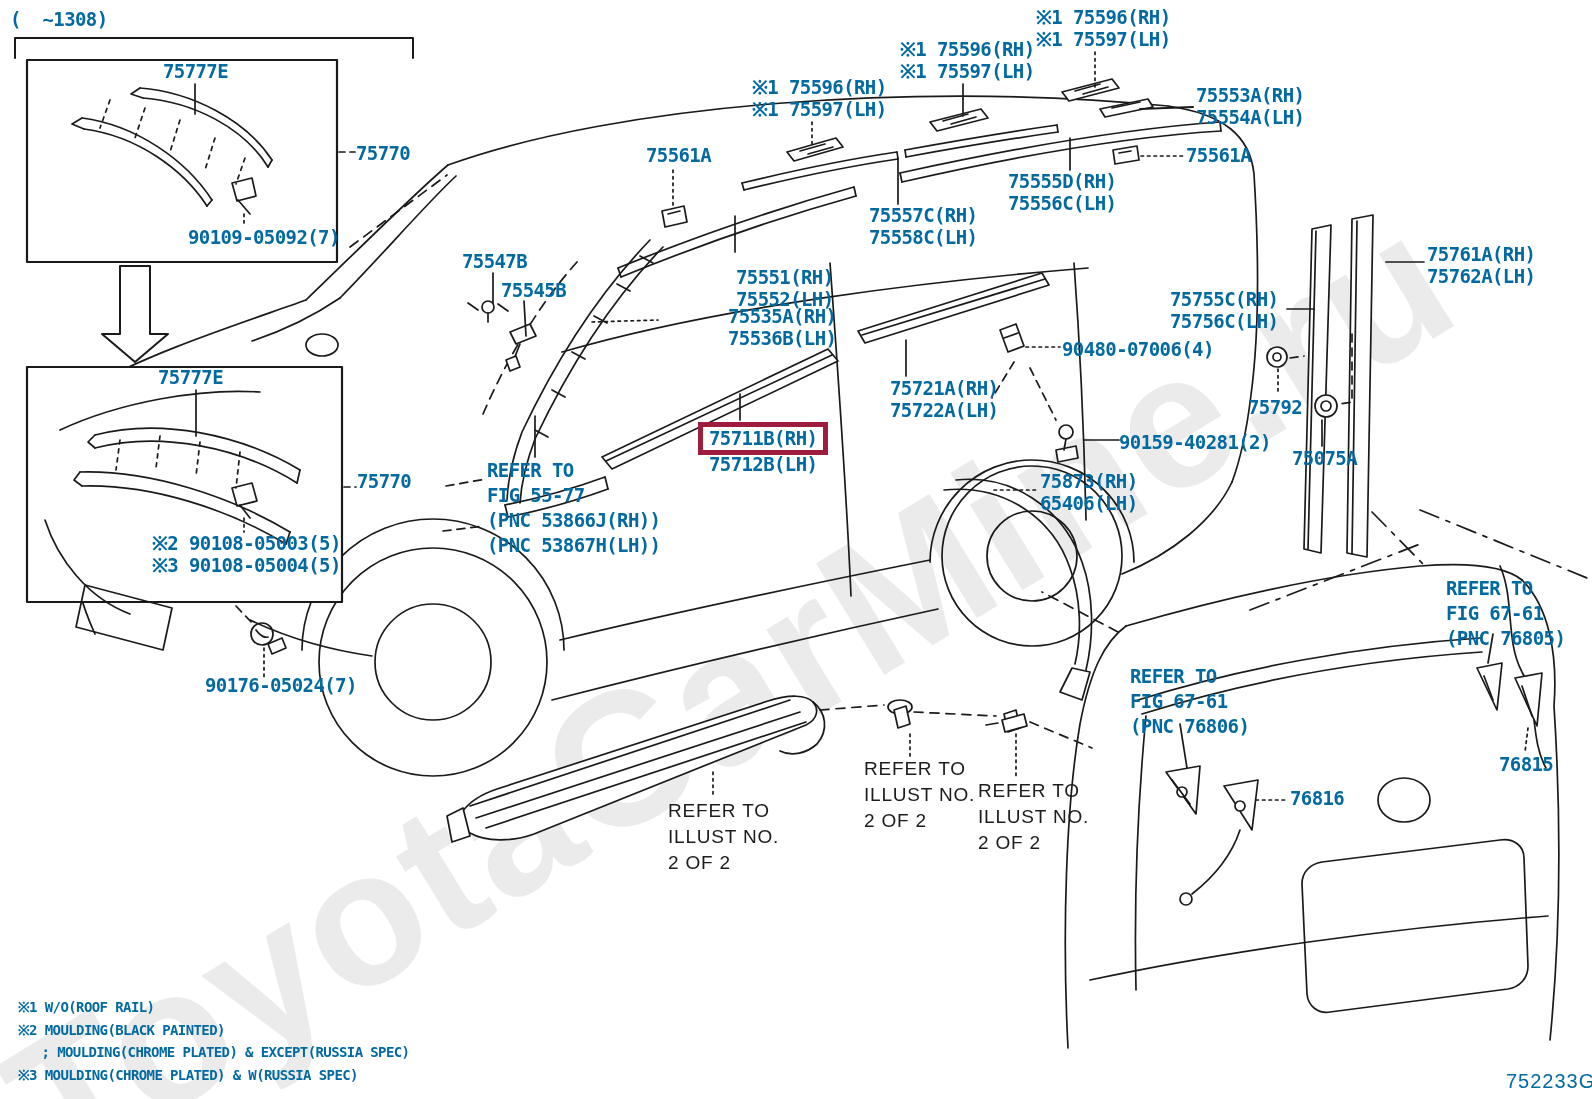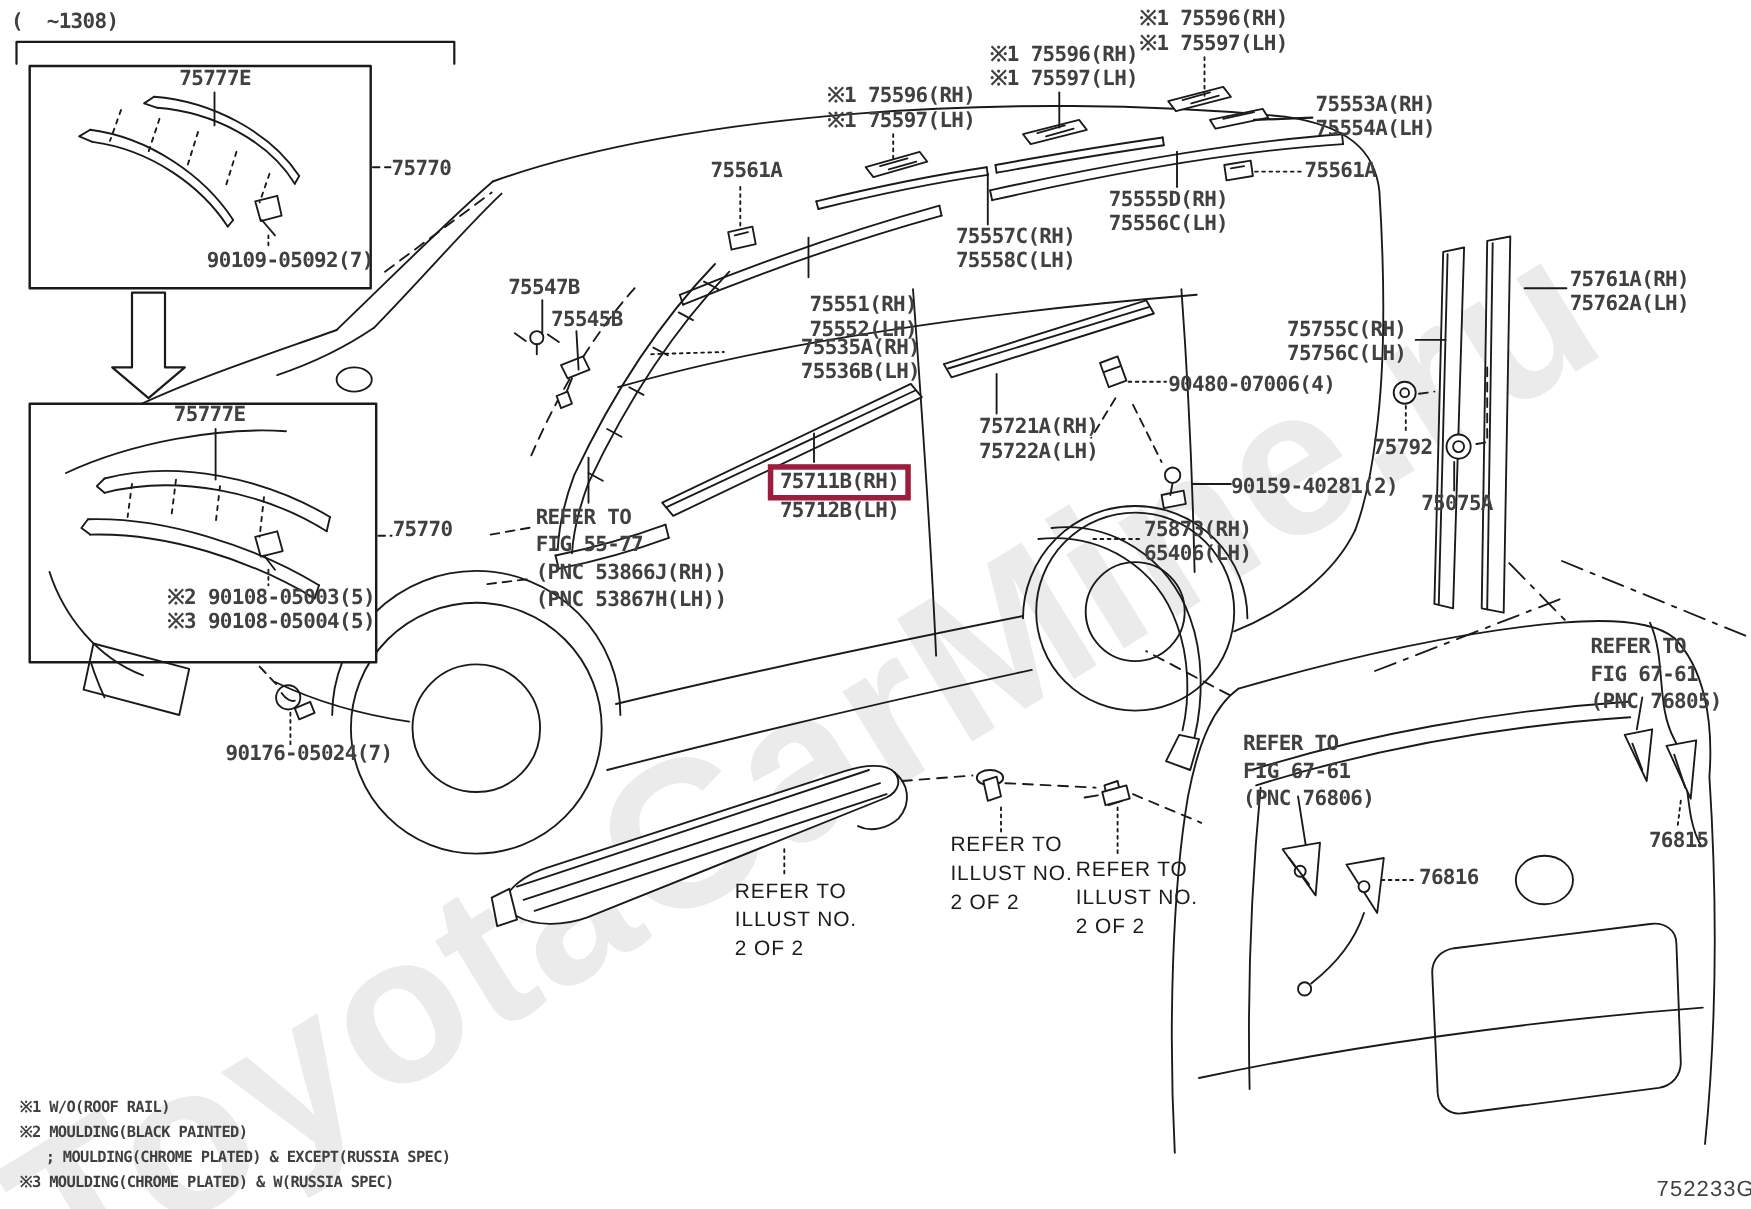--- a/index.html
+++ b/index.html
@@ -4,21 +4,21 @@
 <style>
   html,body{margin:0;padding:0;background:#ffffff;}
   #stage{position:relative;width:1592px;height:1099px;background:#fff;overflow:hidden;
          font-family:"DejaVu Sans Mono",monospace;}
   #watermark{position:absolute;left:-30px;top:1030px;transform:rotate(-31.5deg);
              transform-origin:0 0;font-family:"Liberation Sans",sans-serif;font-weight:bold;
              font-size:190px;letter-spacing:3px;color:#ebebeb;white-space:nowrap;z-index:0;}
   #art{position:absolute;left:0;top:0;z-index:1;}
   #labels{position:absolute;left:0;top:0;width:100%;height:100%;z-index:2;}
   .label{position:absolute;font-family:"DejaVu Sans Mono",monospace;font-weight:bold;
-         font-size:19px;line-height:22px;color:#404040;white-space:pre;letter-spacing:-0.6px;}
+         font-size:19px;line-height:22px;color:#0369a1;white-space:pre;letter-spacing:-0.6px;}
   .label.refer{line-height:25px;}
   .label.light{font-family:"Liberation Sans",sans-serif;font-weight:normal;font-size:19px;
                line-height:26px;letter-spacing:0.8px;color:#1c1c1c;}
   .label.foot{font-size:14px;line-height:22.5px;}
   .label.code{font-family:"Liberation Sans",sans-serif;font-weight:normal;font-size:20px;
               letter-spacing:1px;}
   .hlbox{display:inline-block;border:5px solid #9e1c3e;padding:0 6px 1px 6px;
          margin:-5px 14px -2px -11px;}
   svg *{vector-effect:non-scaling-stroke;}
 </style>

